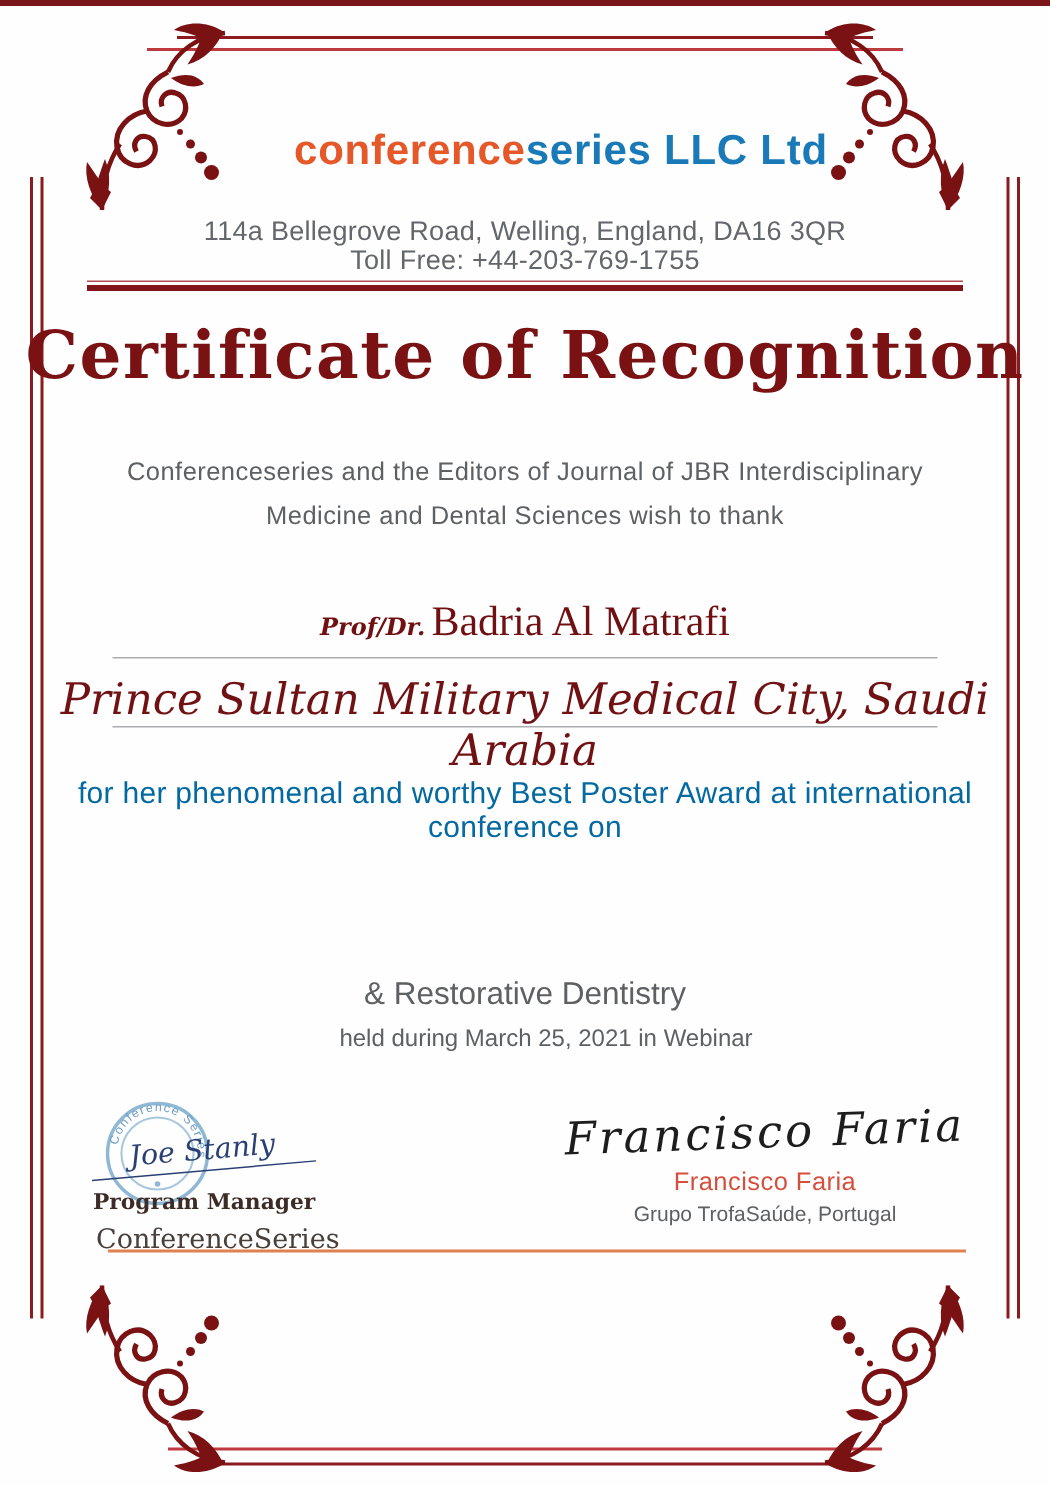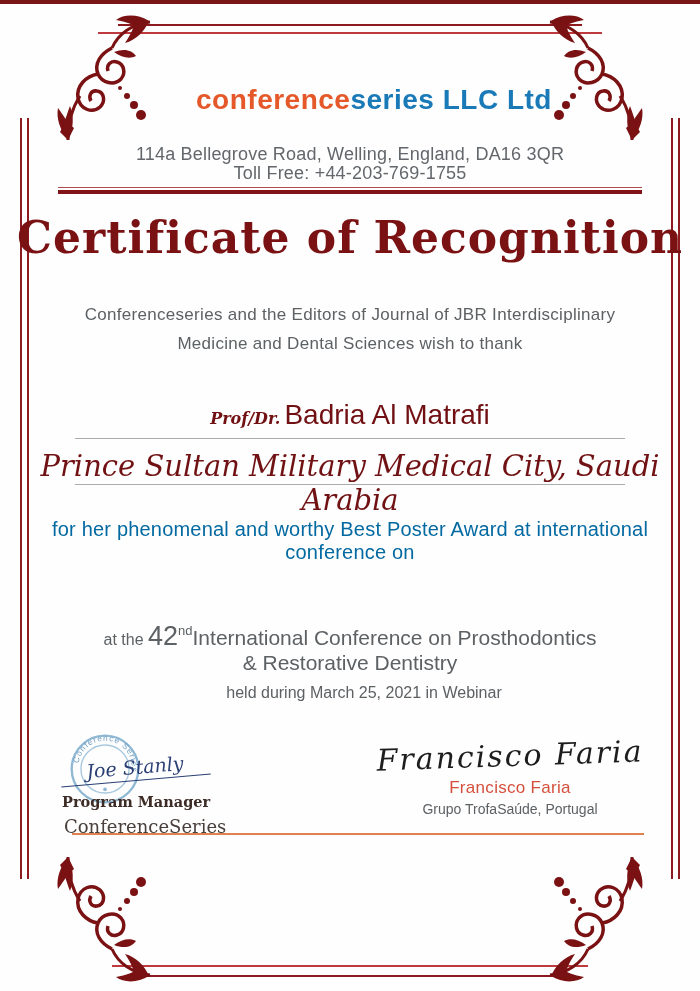--- a/index.html
+++ b/index.html
@@ -43,21 +43,21 @@
   
   .title {
     top: 212px; font-family: "DejaVu Serif", serif; font-weight: bold;
     font-size: 44px; color: #7a1113; letter-spacing: 1px;
   }
   .intro { top: 300px; font-size: 17px; color: #5d6164; line-height: 29px; letter-spacing: 0.3px; }
 
   
   .name-row { top: 399px; color: #701012; }
   .honorific { font-family: "DejaVu Serif", serif; font-style: italic; font-weight: bold; font-size: 16px; }
-  .recipient-name { font-family: Liberation Sans, sans-serif; font-size: 28px; margin-left: 4px; }
+  .recipient-name { font-family: Liberation Serif, serif; font-size: 28px; margin-left: 4px; }
   .rule-gray { left: 75px; right: 75px; height: 1px; background: #a9adb0; }
   .rule-name { top: 438px; }
   .rule-affil { top: 484px; }
   .affiliation { top: 449px; font-family: "DejaVu Serif", serif; font-style: italic; font-size: 29px; color: #701113; }
 
   
   .award { top: 518px; font-size: 20px; color: #0369a1; letter-spacing: 0.2px; }
   .quote { top: 552px; font-family: "DejaVu Serif", serif; font-style: italic; font-size: 24px; color: #5e1315; }
 
   
@@ -207,24 +207,20 @@
 
   <div class="abs center name-row">
     <span class="honorific">Prof/Dr.</span><span class="recipient-name">Badria Al Matrafi</span>
   </div>
   <div class="abs rule-gray rule-name"></div>
   <div class="abs center affiliation">Prince Sultan Military Medical City, Saudi Arabia</div>
   <div class="abs rule-gray rule-affil"></div>
 
   <div class="abs center award">for her phenomenal and worthy Best Poster Award at international conference on</div>
 
-  <div class="abs center conf-line1">
-    <span class="conf-prefix">at the</span>
-    <span class="conf-number">42</span><span class="conf-ordinal">nd</span><span class="conf-name">International Conference on Prosthodontics</span>
-  </div>
   <div class="abs center conf-line2">&amp; Restorative Dentistry</div>
   <div class="abs center held">held during March 25, 2021 in Webinar</div>
 
   <div class="abs sig-left">
     <svg class="stamp" viewBox="0 0 80 80">
       <circle cx="40" cy="40" r="36" fill="none" stroke="#8fb8d4" stroke-width="2.5"></circle>
       <circle cx="40" cy="40" r="26" fill="none" stroke="#a8c8de" stroke-width="1.5"></circle>
       <path id="stampArc" d="M12,46 A29,29 0 1 1 68,46" fill="none"></path>
       <text font-size="9" fill="#6f9fc4" font-family="Liberation Sans, sans-serif" letter-spacing="1">
         <textPath href="#stampArc" startOffset="12">Conference Series</textPath>

